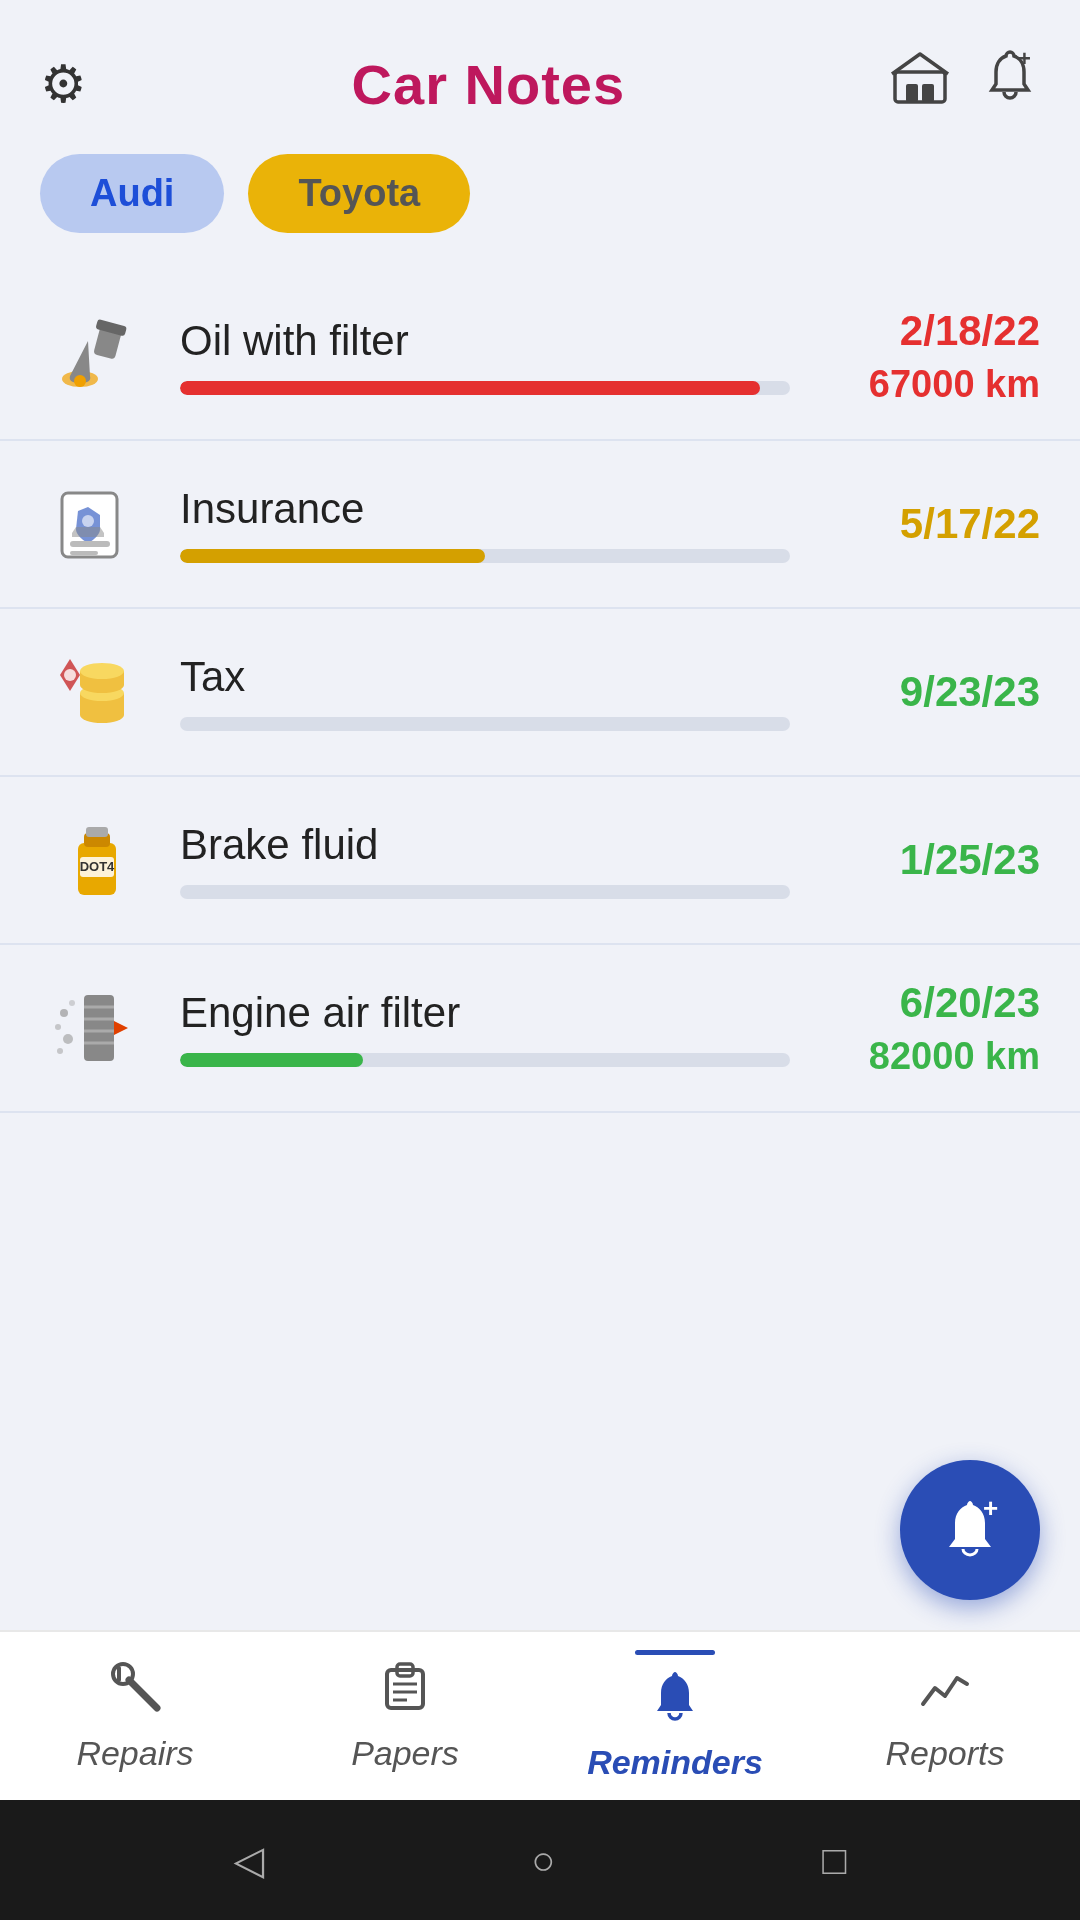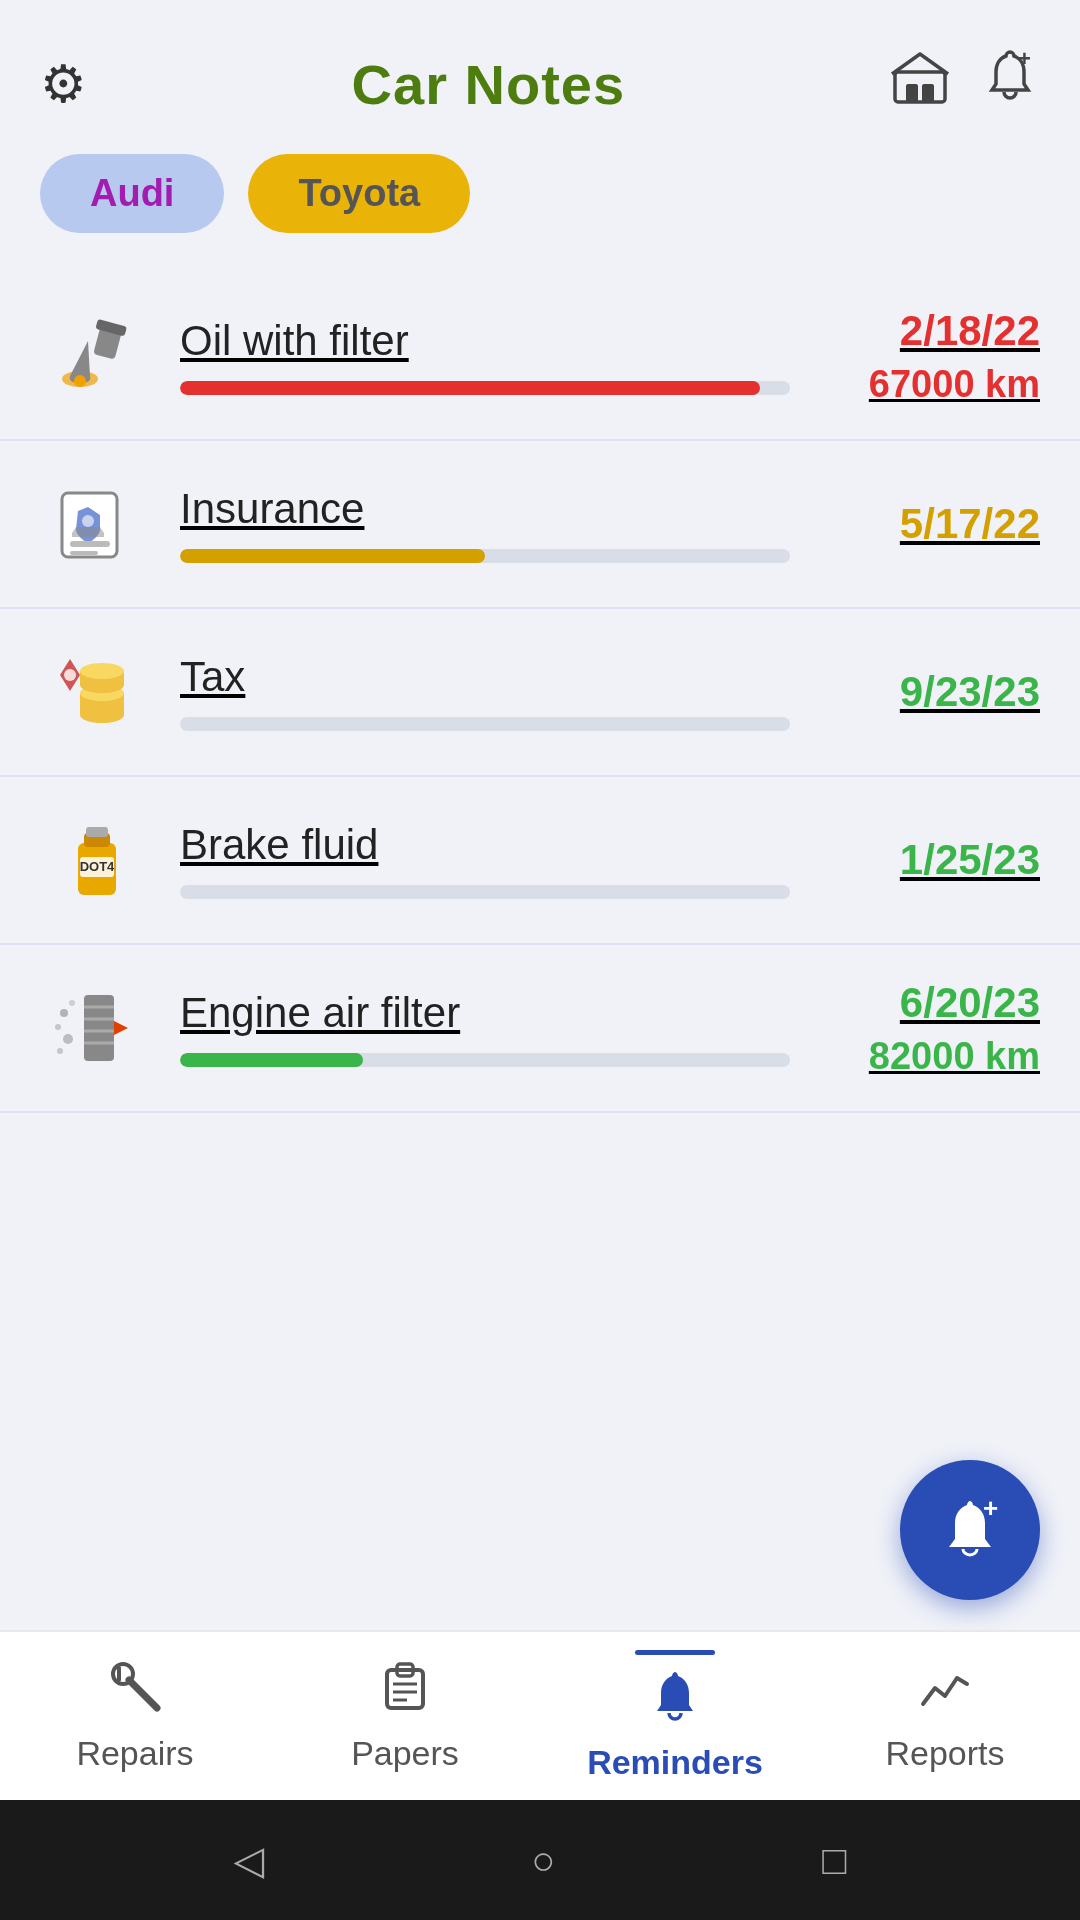--- a/index.html
+++ b/index.html
@@ -20,21 +20,21 @@
       align-items: center;
       padding: 48px 40px 24px 40px;
       background: #f0f2f8;
     }
 
     .header-title {
       flex: 1;
       text-align: center;
       font-size: 56px;
       font-weight: 700;
-      color: #4d7c0f;
+      color: #be185d;
       letter-spacing: 1px;
     }
 
     .gear-icon {
       font-size: 52px;
       color: #333;
       cursor: pointer;
     }
 
     .header-right-icons {
@@ -54,21 +54,21 @@
       padding: 18px 50px;
       border-radius: 50px;
       border: none;
       font-size: 38px;
       font-weight: 600;
       cursor: pointer;
     }
 
     .tab-btn.active {
       background: #b8c9f0;
-      color: #a21caf;
+      color: #1d4ed8;
     }
 
     .tab-btn.inactive {
       background: #eab308;
       color: #555;
     }
 
     
     .reminders-list {
       flex: 1;
@@ -77,21 +77,20 @@
       overflow-y: auto;
     }
 
     .reminder-item {
       display: flex;
       align-items: center;
       padding: 28px 40px;
       gap: 30px;
       background: #f0f2f8;
       border-bottom: 2px solid #dde3f0;
-      text-decoration: underline;
     }
 
     .reminder-icon-wrap {
       width: 110px;
       height: 110px;
       flex-shrink: 0;
       display: flex;
       align-items: center;
       justify-content: center;
       font-size: 72px;
@@ -167,20 +166,21 @@
       cursor: pointer;
       box-shadow: 0 8px 24px rgba(42,77,181,0.45);
     }
 
     
     .bottom-nav {
       display: flex;
       background: white;
       border-top: 2px solid #e8e8e8;
       height: 170px;
+      font-style: italic;
     }
 
     .nav-item {
       flex: 1;
       display: flex;
       flex-direction: column;
       align-items: center;
       justify-content: center;
       gap: 10px;
       cursor: pointer;

